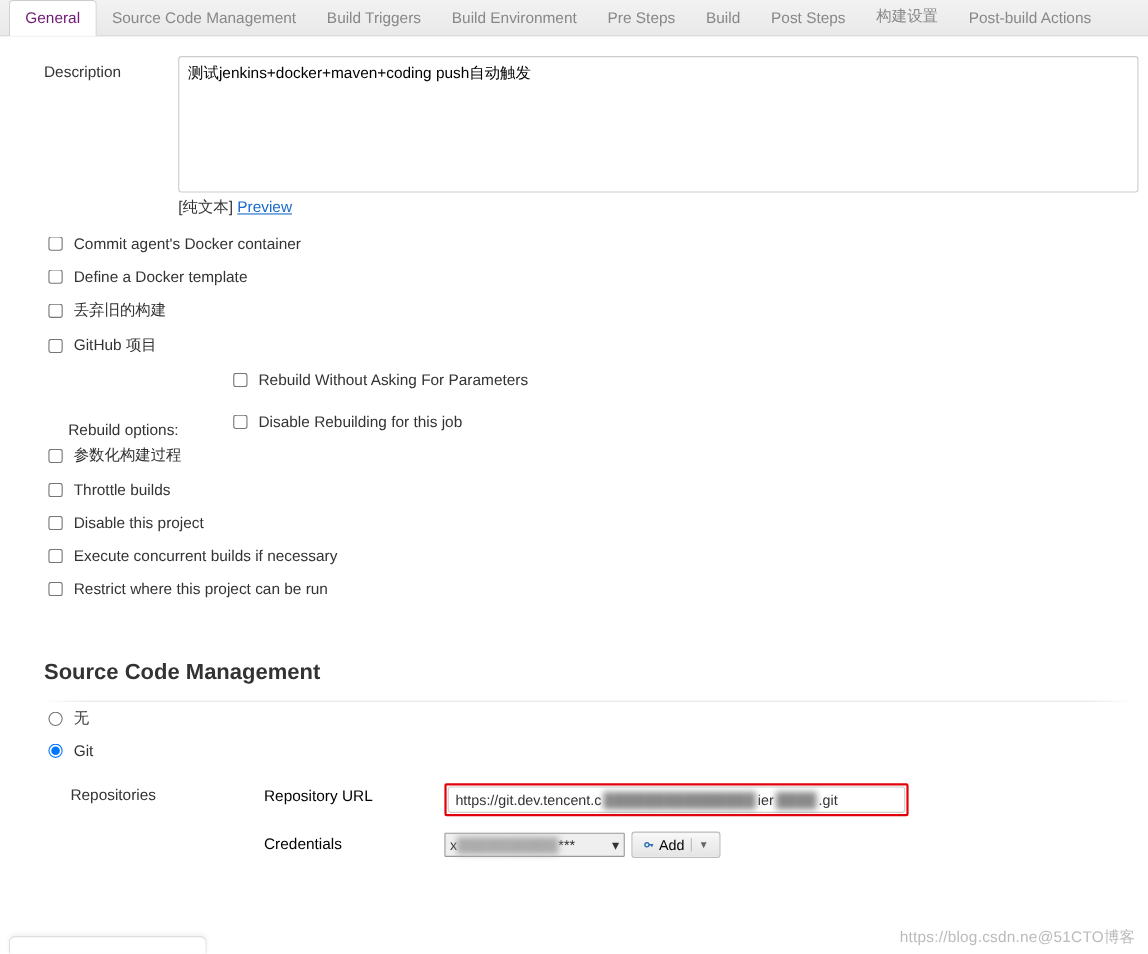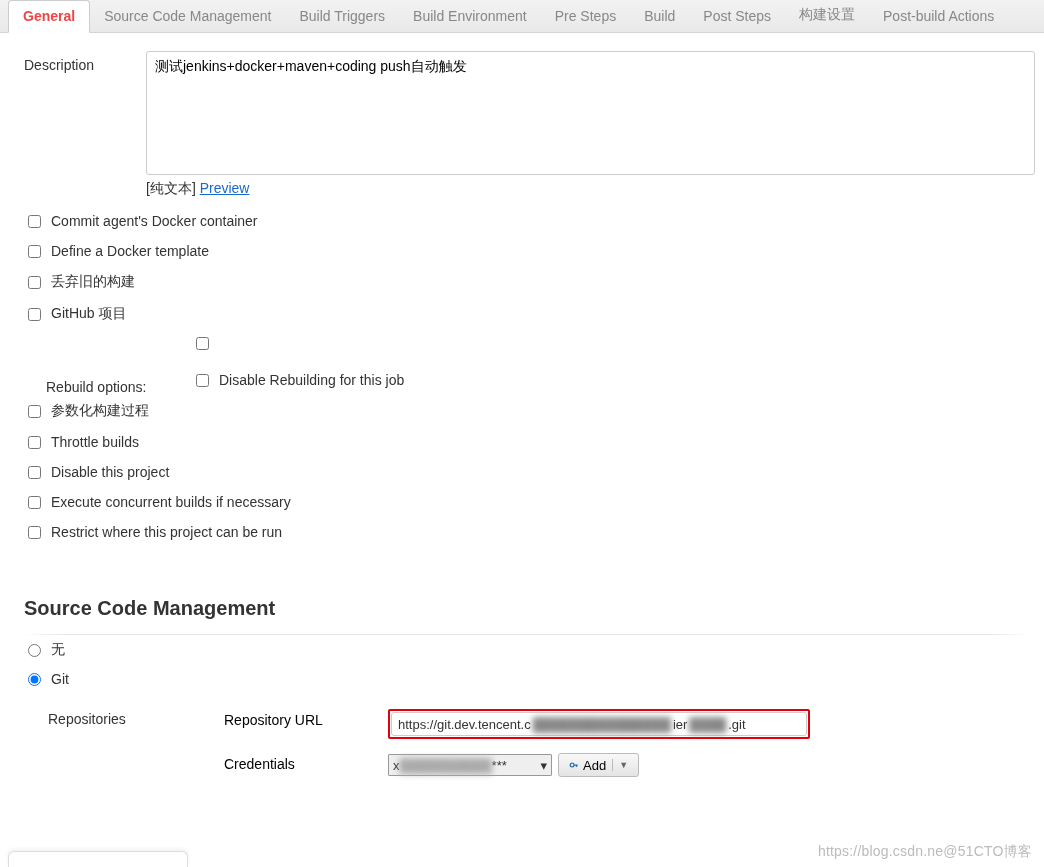--- a/index.html
+++ b/index.html
@@ -1,20 +1,20 @@
 <!DOCTYPE html>
 <html><head>
 <meta charset="utf-8">
 <style>
   *{box-sizing:border-box}
   body{margin:0;padding:0;font-family:Helvetica,Arial,sans-serif;font-size:14px;color:#333;background:#fff;width:1044px}
   .tabs{display:flex;align-items:flex-end;background:linear-gradient(#f2f2f2,#e9e9e9);border-bottom:1px solid #d4d4d4;padding-left:8px;height:33px}
   .tab{padding:7px 14px 8px;color:#888;font-size:14px;cursor:pointer;position:relative}
-  .tab.active{background:#fff;border:1px solid #ccc;border-bottom-color:#fff;border-radius:4px 4px 0 0;font-weight:bold;color:#ef4444;margin-bottom:-1px}
-  .content{padding:18px 15px 0 24px}
+  .tab.active{background:#fff;border:1px solid #ccc;border-bottom-color:#fff;border-radius:4px 4px 0 0;font-weight:normal;color:#701a75;margin-bottom:-1px}
+  .content{padding:18px 15px 0 40px}
   .row{display:flex;align-items:flex-start;margin-bottom:8px}
   .label-col{width:122px;padding-top:6px;color:#333;flex-shrink:0}
   .field-col{flex:1}
   textarea{width:100%;height:124px;border:1px solid #ccc;border-radius:3px;padding:6px 8px;font-family:inherit;font-size:14px;resize:none}
   .sublinks{margin-top:2px;color:#333;font-size:14px}
   .sublinks a{color:#1a6acb;text-decoration:underline}
   .chk-row{display:flex;align-items:center;padding:7px 0}
   .chk{margin:0 10px 0 4px}
   .section{margin-top:50px}
   .section h2{font-size:20px;font-weight:bold;margin:0 0 14px;color:#333}
@@ -79,20 +79,21 @@
   <div class="chk-row">
         <input type="checkbox" class="chk" style="">
         <span>GitHub 项目</span>
       </div>
 
   <div class="rebuild">
     <div class="rebuild-label">Rebuild options:</div>
     <div class="rebuild-opts">
       <div class="chk-row">
             <input type="checkbox" class="chk" style="">
+            <span>Rebuild Without Asking For Parameters</span>
           </div>
       <div class="chk-row" style="margin-top:8px">
             <input type="checkbox" class="chk" style="">
             <span>Disable Rebuilding for this job</span>
           </div>
     </div>
   </div>
 
   <div class="chk-row">
         <input type="checkbox" class="chk" style="">

